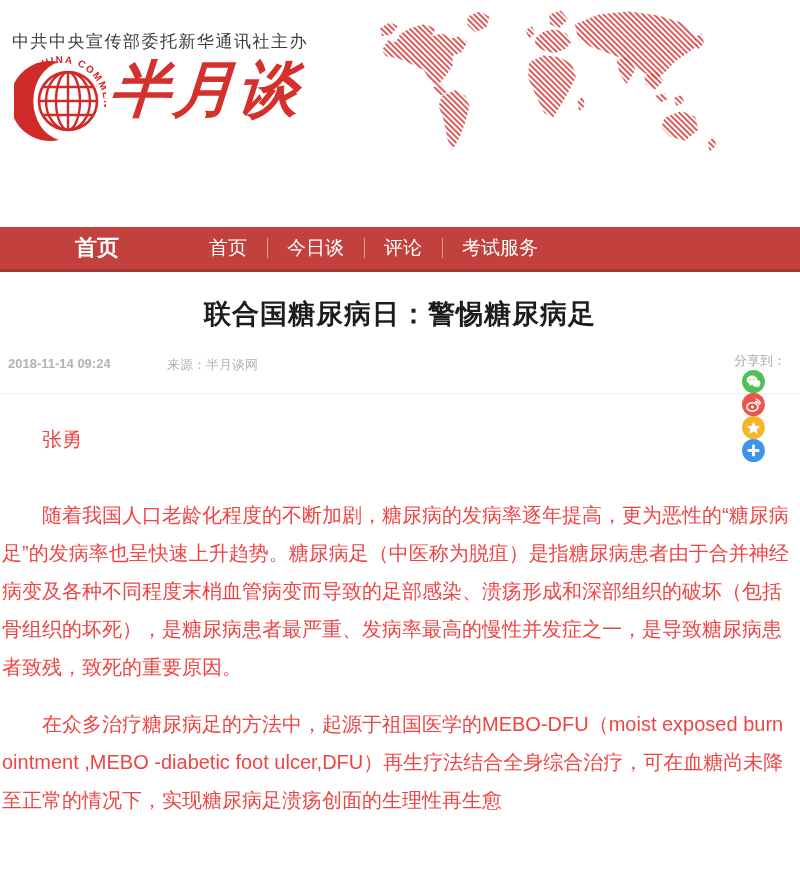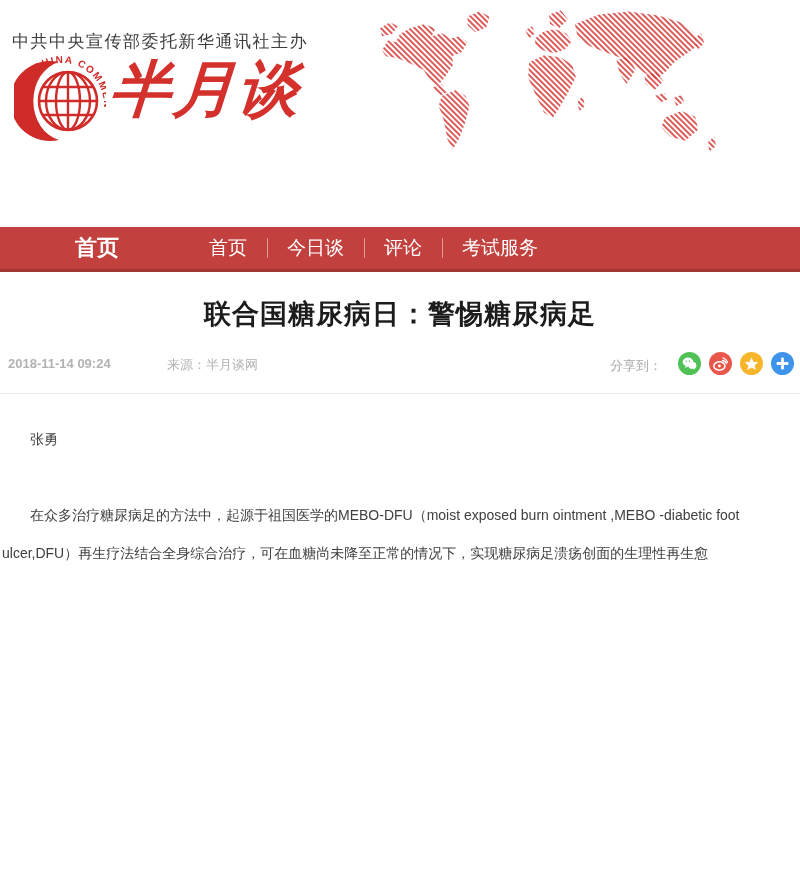--- a/index.html
+++ b/index.html
@@ -20,29 +20,29 @@
   .nav-section-label { margin-left:75px; font-size:22px; font-weight:bold; }
   .nav-menu { list-style:none; display:flex; margin-left:70px; }
   .nav-menu li { position:relative; padding:0 20px; font-size:19px; cursor:pointer; }
   .nav-menu li + li::before { content:""; position:absolute; left:0; top:3px; bottom:3px; width:1px; background:rgba(255,230,230,.55); }
 
   
   .article-title { margin-top:24px; text-align:center; font-size:27px; font-weight:bold; color:#1c1c1c; letter-spacing:1px;font-family:Liberation Serif, serif; }
   .meta-row { position:relative; margin-top:20px; height:24px; font-size:13px; color:#b2b2b2; }
   .meta-date { position:absolute; left:8px; top:4px;font-weight:bold; }
   .meta-source { position:absolute; left:155px; top:4px;margin-left:12px; }
-  .share-box { position:absolute; right:6px; top:0; display:flex; align-items:flex-end; }
+  .share-box { position:absolute; right:6px; top:0; display:flex; align-items:flex-start;flex-direction:column; }
   .share-label { font-size:13px; color:#a9a9a9; margin-right:8px; }
   .share-btn { width:23px; height:23px; border-radius:50%; margin-left:8px; display:flex; align-items:center; justify-content:center; cursor:pointer; }
   .share-btn svg { display:block; }
   .divider { margin-top:17px; border-top:1px solid #ededed; }
 
   
   .article-body { padding:0 2px; margin-top:8px; }
-  .article-body p { font-size:14px; line-height:38px; color:#404040; text-indent:2em; margin:19px 0 19px; }
+  .article-body p { font-size:20px; line-height:38px; color:#ef4444; text-indent:2em; margin:19px 0 19px; }
   .article-body p:first-child { margin-top:26px; margin-bottom:38px; }
 </style>
 </head>
 <body>
 
 <div class="page">
 
   <div class="site-header">
     <div class="tagline">中共中央宣传部委托新华通讯社主办</div>
 
@@ -180,19 +180,20 @@
     </div>
   </div>
 
   <div class="divider"></div>
 
   <div class="article-body">
 
       <p>张勇</p>
 
 
+      <p>随着我国人口老龄化程度的不断加剧，糖尿病的发病率逐年提高，更为恶性的“糖尿病足”的发病率也呈快速上升趋势。糖尿病足（中医称为脱疽）是指糖尿病患者由于合并神经病变及各种不同程度末梢血管病变而导致的足部感染、溃疡形成和深部组织的破坏（包括骨组织的坏死），是糖尿病患者最严重、发病率最高的慢性并发症之一，是导致糖尿病患者致残，致死的重要原因。</p>
 
 
       <p>在众多治疗糖尿病足的方法中，起源于祖国医学的MEBO-DFU（moist exposed burn ointment ,MEBO -diabetic foot ulcer,DFU）再生疗法结合全身综合治疗，可在血糖尚未降至正常的情况下，实现糖尿病足溃疡创面的生理性再生愈</p>
 
   </div>
 
 </div>
 
 </body></html>

